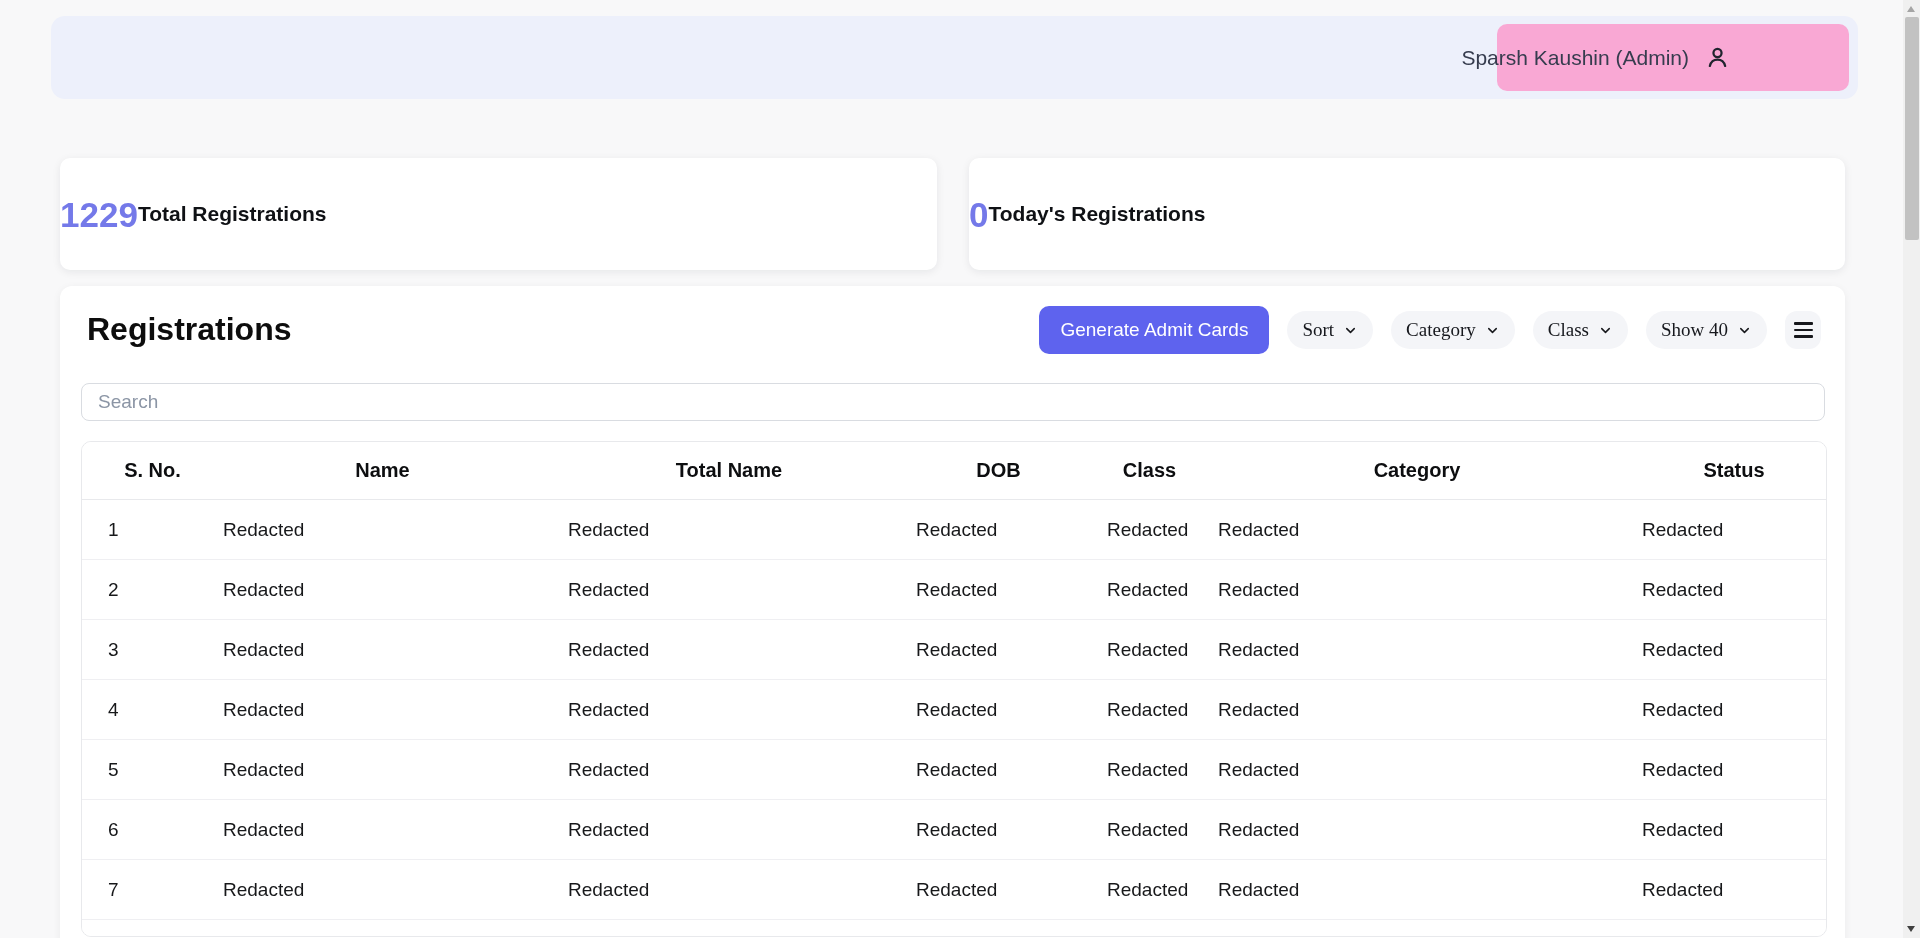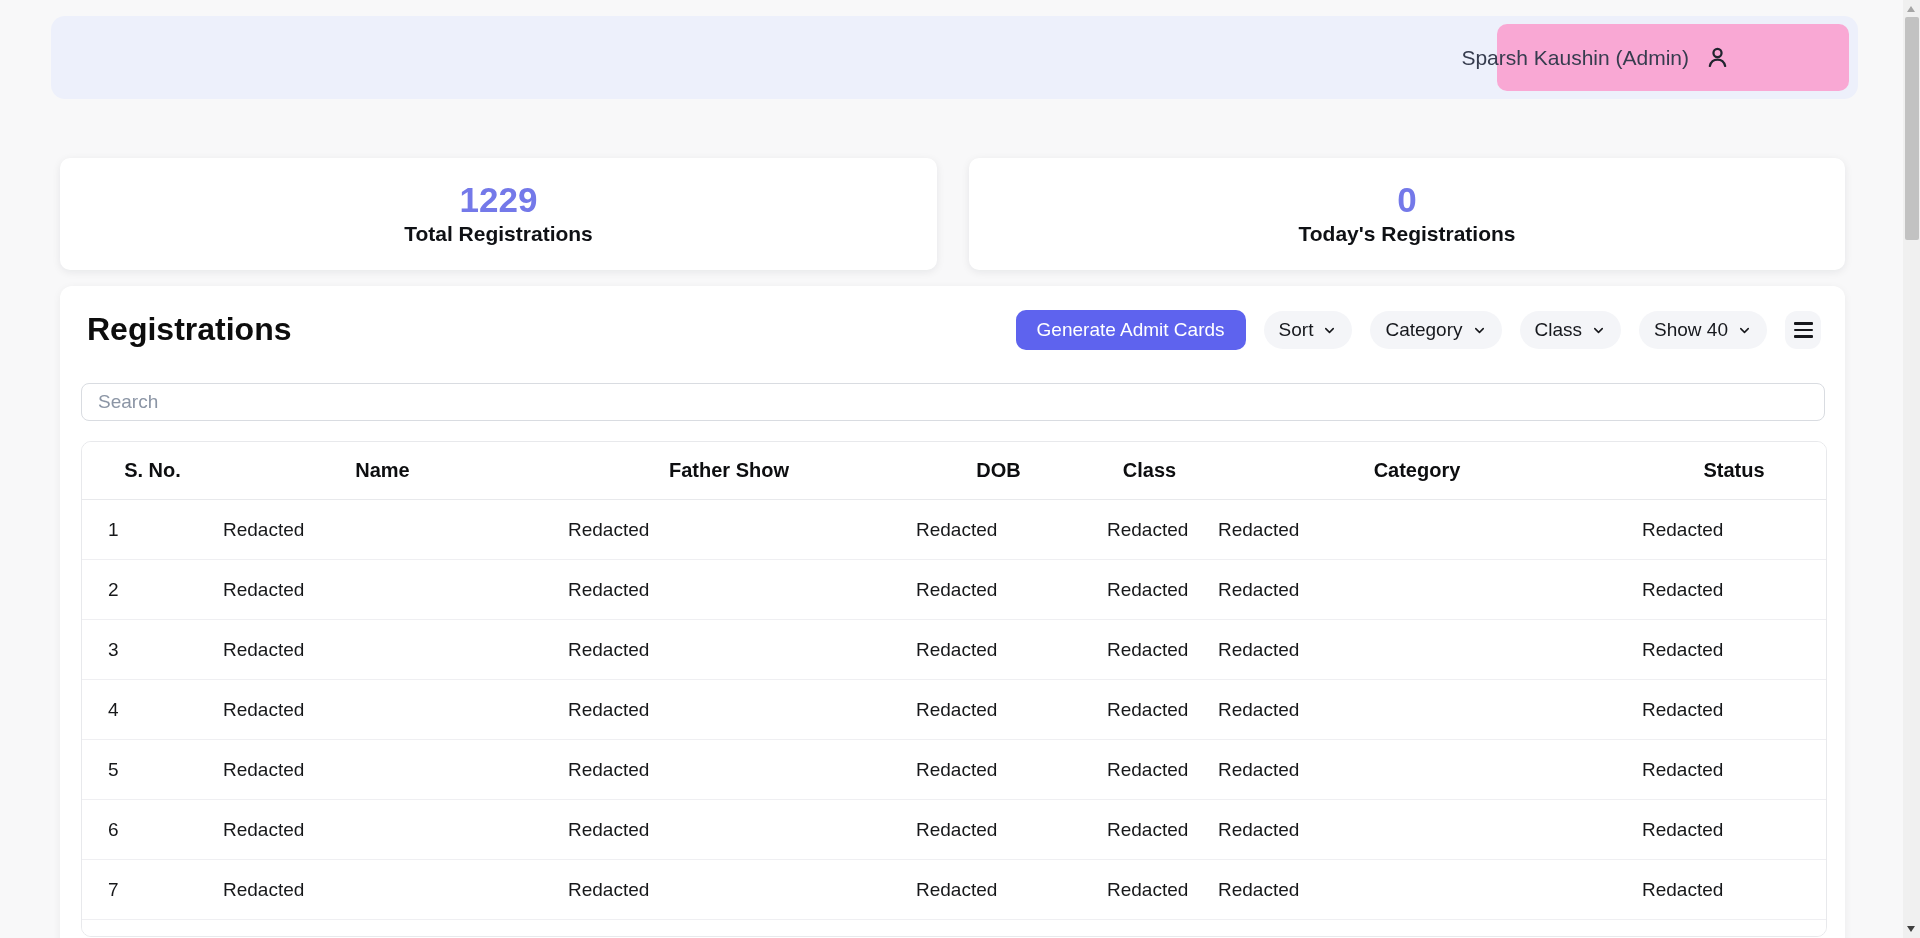--- a/index.html
+++ b/index.html
@@ -22,49 +22,48 @@
     display:flex; align-items:center; justify-content:flex-end;
     padding-right:118px; gap:15px;
   }
   .user-name { font-size:21px; color:#363c4e; white-space:nowrap; }
   .user-icon svg { display:block; }
 
   
   .stat-card {
     position:absolute; top:158px; height:112px; background:#fff;
     border-radius:10px; box-shadow:0 2px 8px rgba(15,23,42,0.08);
-    display:flex; flex-direction:column; align-items:center; justify-content:center;
-    gap:5px;
+    display:flex; align-items:center; justify-content:flex-start;
   }
   .stat-card.c1 { left:60px; width:877px; }
   .stat-card.c2 { left:969px; width:876px; }
   .stat-value { font-size:35px; font-weight:bold; color:#7479e9; line-height:1; }
   .stat-label { font-size:21px; font-weight:bold; color:#0f1115; }
 
   
   .panel {
     position:absolute; left:60px; top:286px; width:1785px; height:700px;
     background:#fff; border-radius:12px; box-shadow:0 2px 8px rgba(15,23,42,0.06);
   }
   .panel-title {
     position:absolute; left:27px; top:25px;
     font-size:32px; font-weight:bold; color:#0d0d0d;
   }
   .controls {
     position:absolute; right:24px; top:24px; height:40px;
     display:flex; align-items:center; gap:18px;
   }
   .btn-primary {
-    height:40px; padding:0 21px; border:none; border-radius:10px;
+    height:48px; padding:0 21px; border:none; border-radius:10px;
     background:#5e63ee; color:#ffffff; font-size:19px;
     font-family:inherit; display:flex; align-items:center; cursor:pointer;
   }
   .pill {
     height:38px; padding:0 15px; border:none; border-radius:19px;
-    background:#f4f5f8; color:#16181d; font-size:19px; font-family:Liberation Sans, sans-serif;
+    background:#f4f5f8; color:#16181d; font-size:19px; font-family:Liberation Serif, serif;
     display:flex; align-items:center; gap:9px; cursor:pointer; white-space:nowrap;
   }
   .pill svg { display:block; }
   .icon-btn {
     width:36px; height:38px; border:none; border-radius:12px;
     background:#f4f5f8; display:flex; align-items:center; justify-content:center;
     cursor:pointer; flex-direction:column; gap:4px;
   }
   .icon-btn .bar { width:19px; height:2.6px; background:#17181c; border-radius:1px; }
 
@@ -196,21 +195,21 @@
         <col style="width:348px">
       <col style="width:191px">
         <col style="width:111px">
         <col style="width:424px">
       <col style="width:210px">
     </colgroup>
     <thead>
       <tr>
         <th>S. No.</th>
         <th>Name</th>
-        <th>Father Show</th>
+        <th>Total Name</th>
         <th>DOB</th>
         <th>Class</th>
         <th>Category</th>
         <th>Status</th>
       </tr>
     </thead>
     <tbody>
       <tr>
         <td>1</td>
         <td>Redacted</td>

